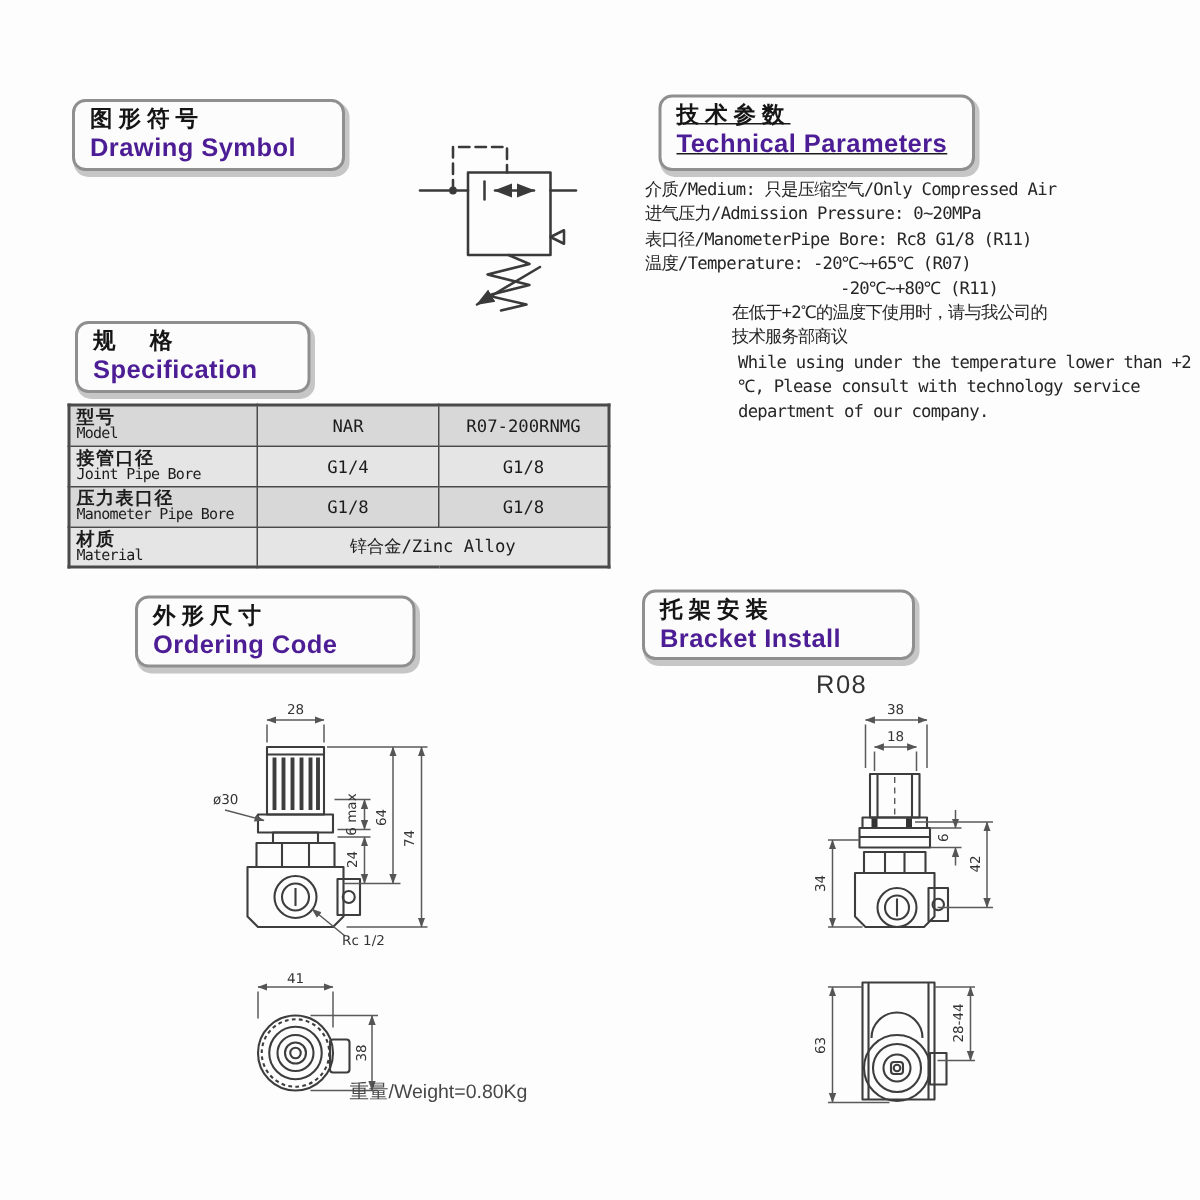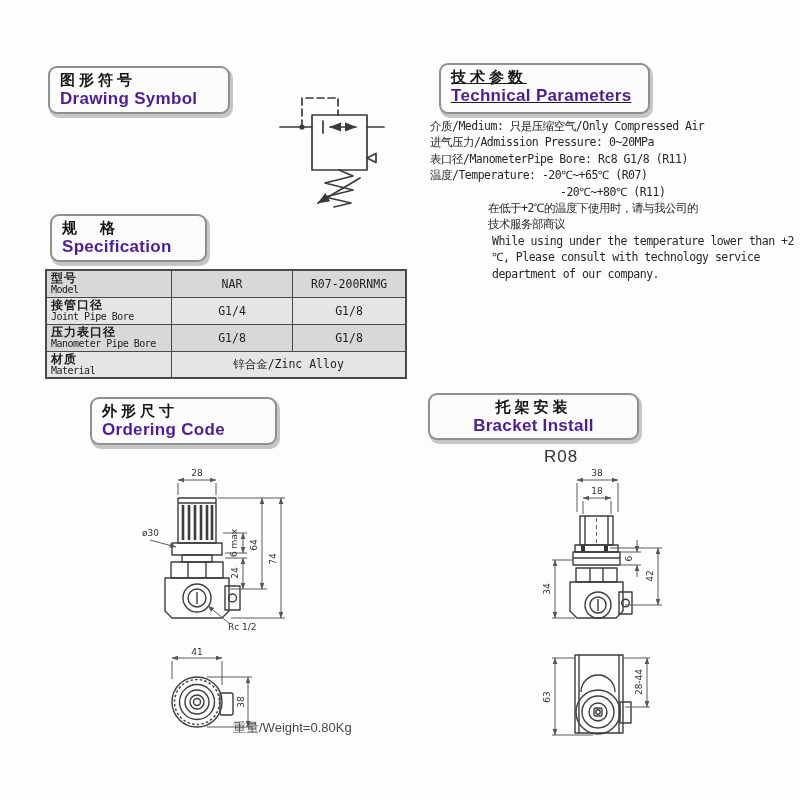--- a/index.html
+++ b/index.html
@@ -65,21 +65,21 @@
   <div class="title-box" style="left:50px;top:214px;width:157px;height:48px;">
     <div class="zh">规　格</div>
     <div class="en">Specification</div>
   </div>
 
   <div class="title-box" style="left:50px;top:397px;width:187px;height:48px;margin-left:40px;">
     <div class="zh">外形尺寸</div>
     <div class="en">Ordering Code</div>
   </div>
 
-  <div class="title-box" style="left:428px;top:393px;width:211px;height:47px;text-align:center;">
+  <div class="title-box" style="left:428px;top:393px;width:182px;height:47px;">
     <div class="zh">托架安装</div>
     <div class="en">Bracket Install</div>
   </div>
 
   <svg style="left:272px;top:76px;" width="150" height="140" viewBox="0 0 150 140">
     <defs>
       <marker id="arA" viewBox="0 0 10 10" refX="9" refY="5" markerWidth="7.5" markerHeight="7.5" orient="auto-start-reverse">
         <path d="M0,1.3 L9.6,5 L0,8.7 z" fill="#3a3a3a"></path>
       </marker>
     </defs>

